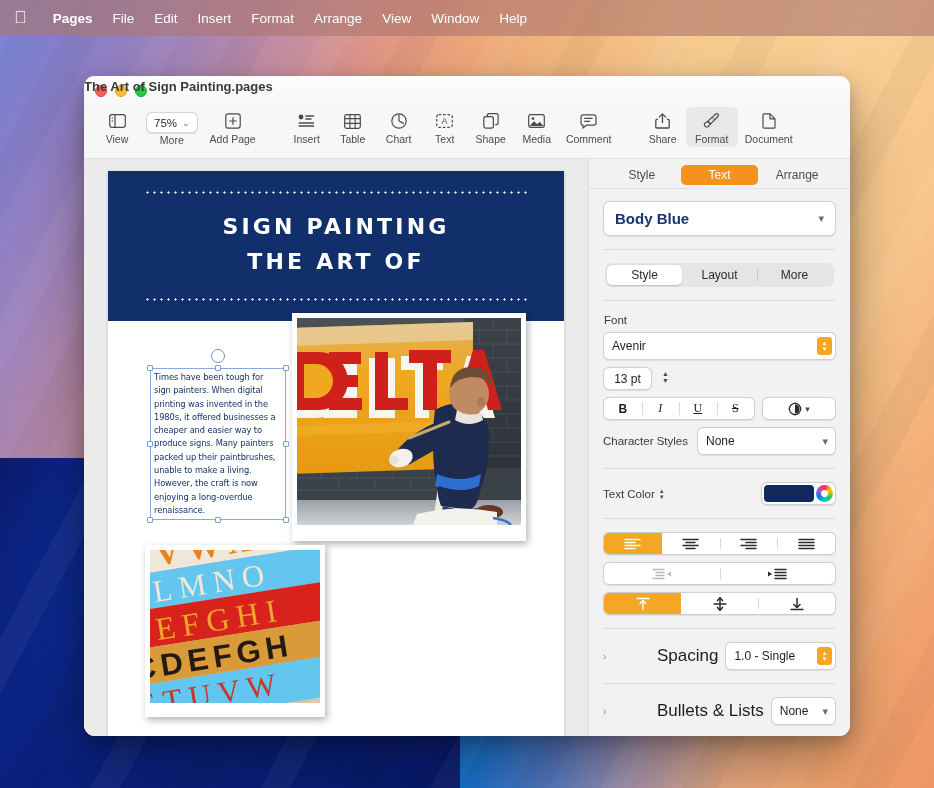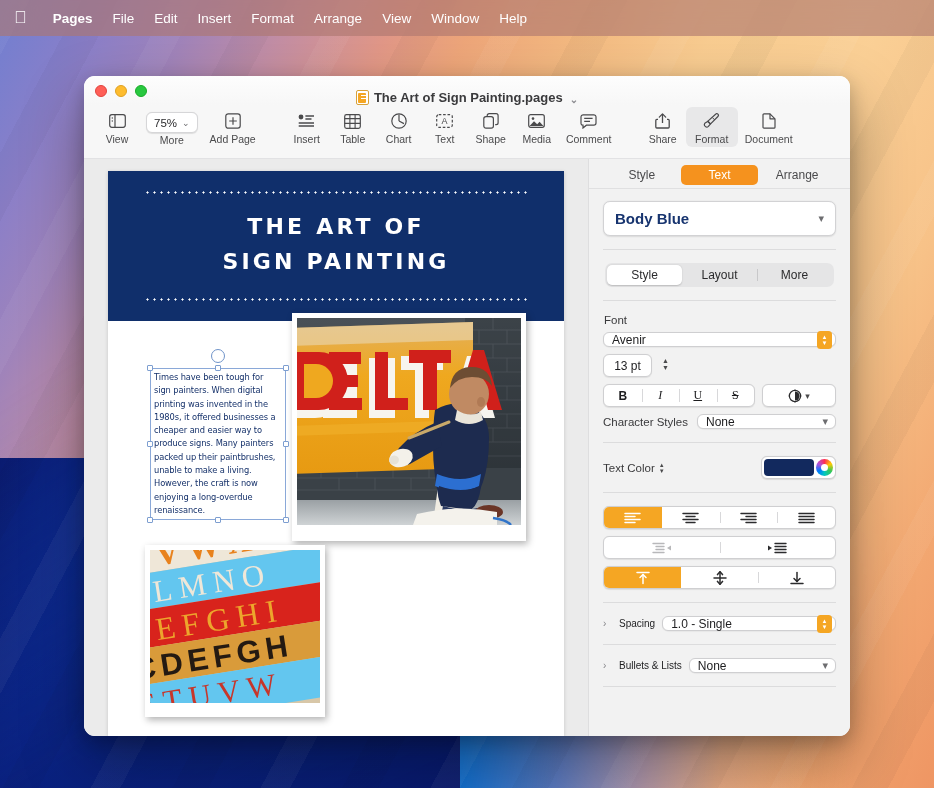--- a/index.html
+++ b/index.html
@@ -110,24 +110,25 @@
     position: relative;
     flex-shrink: 0;
   }
   #traffic { display: flex; gap: 8px; padding-left: 11px; }
   .light { width: 12px; height: 12px; border-radius: 50%; }
   .light.red    { background: #ff5f57; border: 0.5px solid #e0443e; }
   .light.yellow { background: #febc2e; border: 0.5px solid #dea123; }
   .light.green  { background: #28c840; border: 0.5px solid #1aab29; }
   #title-center {
     position: absolute; left: 0; right: 0; top: 0; bottom: 0;
-    display: flex; align-items: flex-end; justify-content: center;
+    display: flex; align-items: flex-start; justify-content: center;
     gap: 5px;
     font-size: 13px; font-weight: bold; color: #3a3a3c;
     pointer-events: none;
+    flex-direction: column;
   }
   .doc-icon {
     width: 13px; height: 15px;
     background: #fff;
     border: 1px solid #d8a23a;
     border-radius: 2px;
     position: relative;
     display: inline-block;
   }
   .doc-icon::before {
@@ -363,21 +364,21 @@
   }
 
   .sec-lab { font-size: 11.5px; color: #3a3a3c; margin: 0 0 6px 1px; }
 
   .ctl {
     background: #fff;
     border: 0.5px solid #cfcfd1;
     border-radius: 6px;
     box-shadow: 0 0.5px 1px rgba(0,0,0,0.08);
     display: flex; align-items: center;
-    height: 15px;
+    height: 28px;
     padding: 0 3px 0 8px;
     font-size: 12px; color: #1d1d1f;
     cursor: default;
   }
   .ctl .val { flex: 1; white-space: nowrap; overflow: hidden; }
   .stepper-orange {
     width: 15px; height: 18px;
     background: #f5a623;
     border-radius: 3.5px;
     display: flex; flex-direction: column;
@@ -503,21 +504,21 @@
   .align-btn.active {
     background: #f5a623;
   }
   .align-btn.active + .align-btn::before { background: transparent; }
 
   .disclosure-row {
     display: flex; align-items: center; gap: 7px;
     margin: 11px 0 11px 0;
   }
   .disc-tri { font-size: 10px; color: #86868a; width: 9px; }
-  .disc-lab { font-size: 10px; color: #1d1d1f; font-weight: 500; white-space: nowrap; }
+  .disc-lab { font-size: 17px; color: #1d1d1f; font-weight: 500; white-space: nowrap; margin-left: 38px; }
   .disc-ctl { flex: 1; }
 
   svg { display: block; }
 </style>
 </head>
 <body>
 
 <div id="desktop">
   <div id="wall-blue"></div>
   <div id="wall-blue2"></div>
@@ -701,22 +702,22 @@
     </div>
 
     <div id="body">
 
       <div id="canvas">
         <div id="page">
 
           <div id="banner">
             <div class="dots top"></div>
             <div id="banner-title">
+              <div>SIGN PAINTING</div>
               <div>THE ART OF</div>
-              <div>SIGN PAINTING</div>
             </div>
             <div class="dots bot"></div>
           </div>
 
           <div id="photo-painter">
             <div class="ph-inner">
               <svg width="100%" height="100%" viewBox="0 0 224 207" preserveAspectRatio="xMidYMid slice">
                 <defs>
                   <linearGradient id="brickG" x1="0" y1="0" x2="0" y2="1">
                     <stop offset="0" stop-color="#4a5157"></stop>

